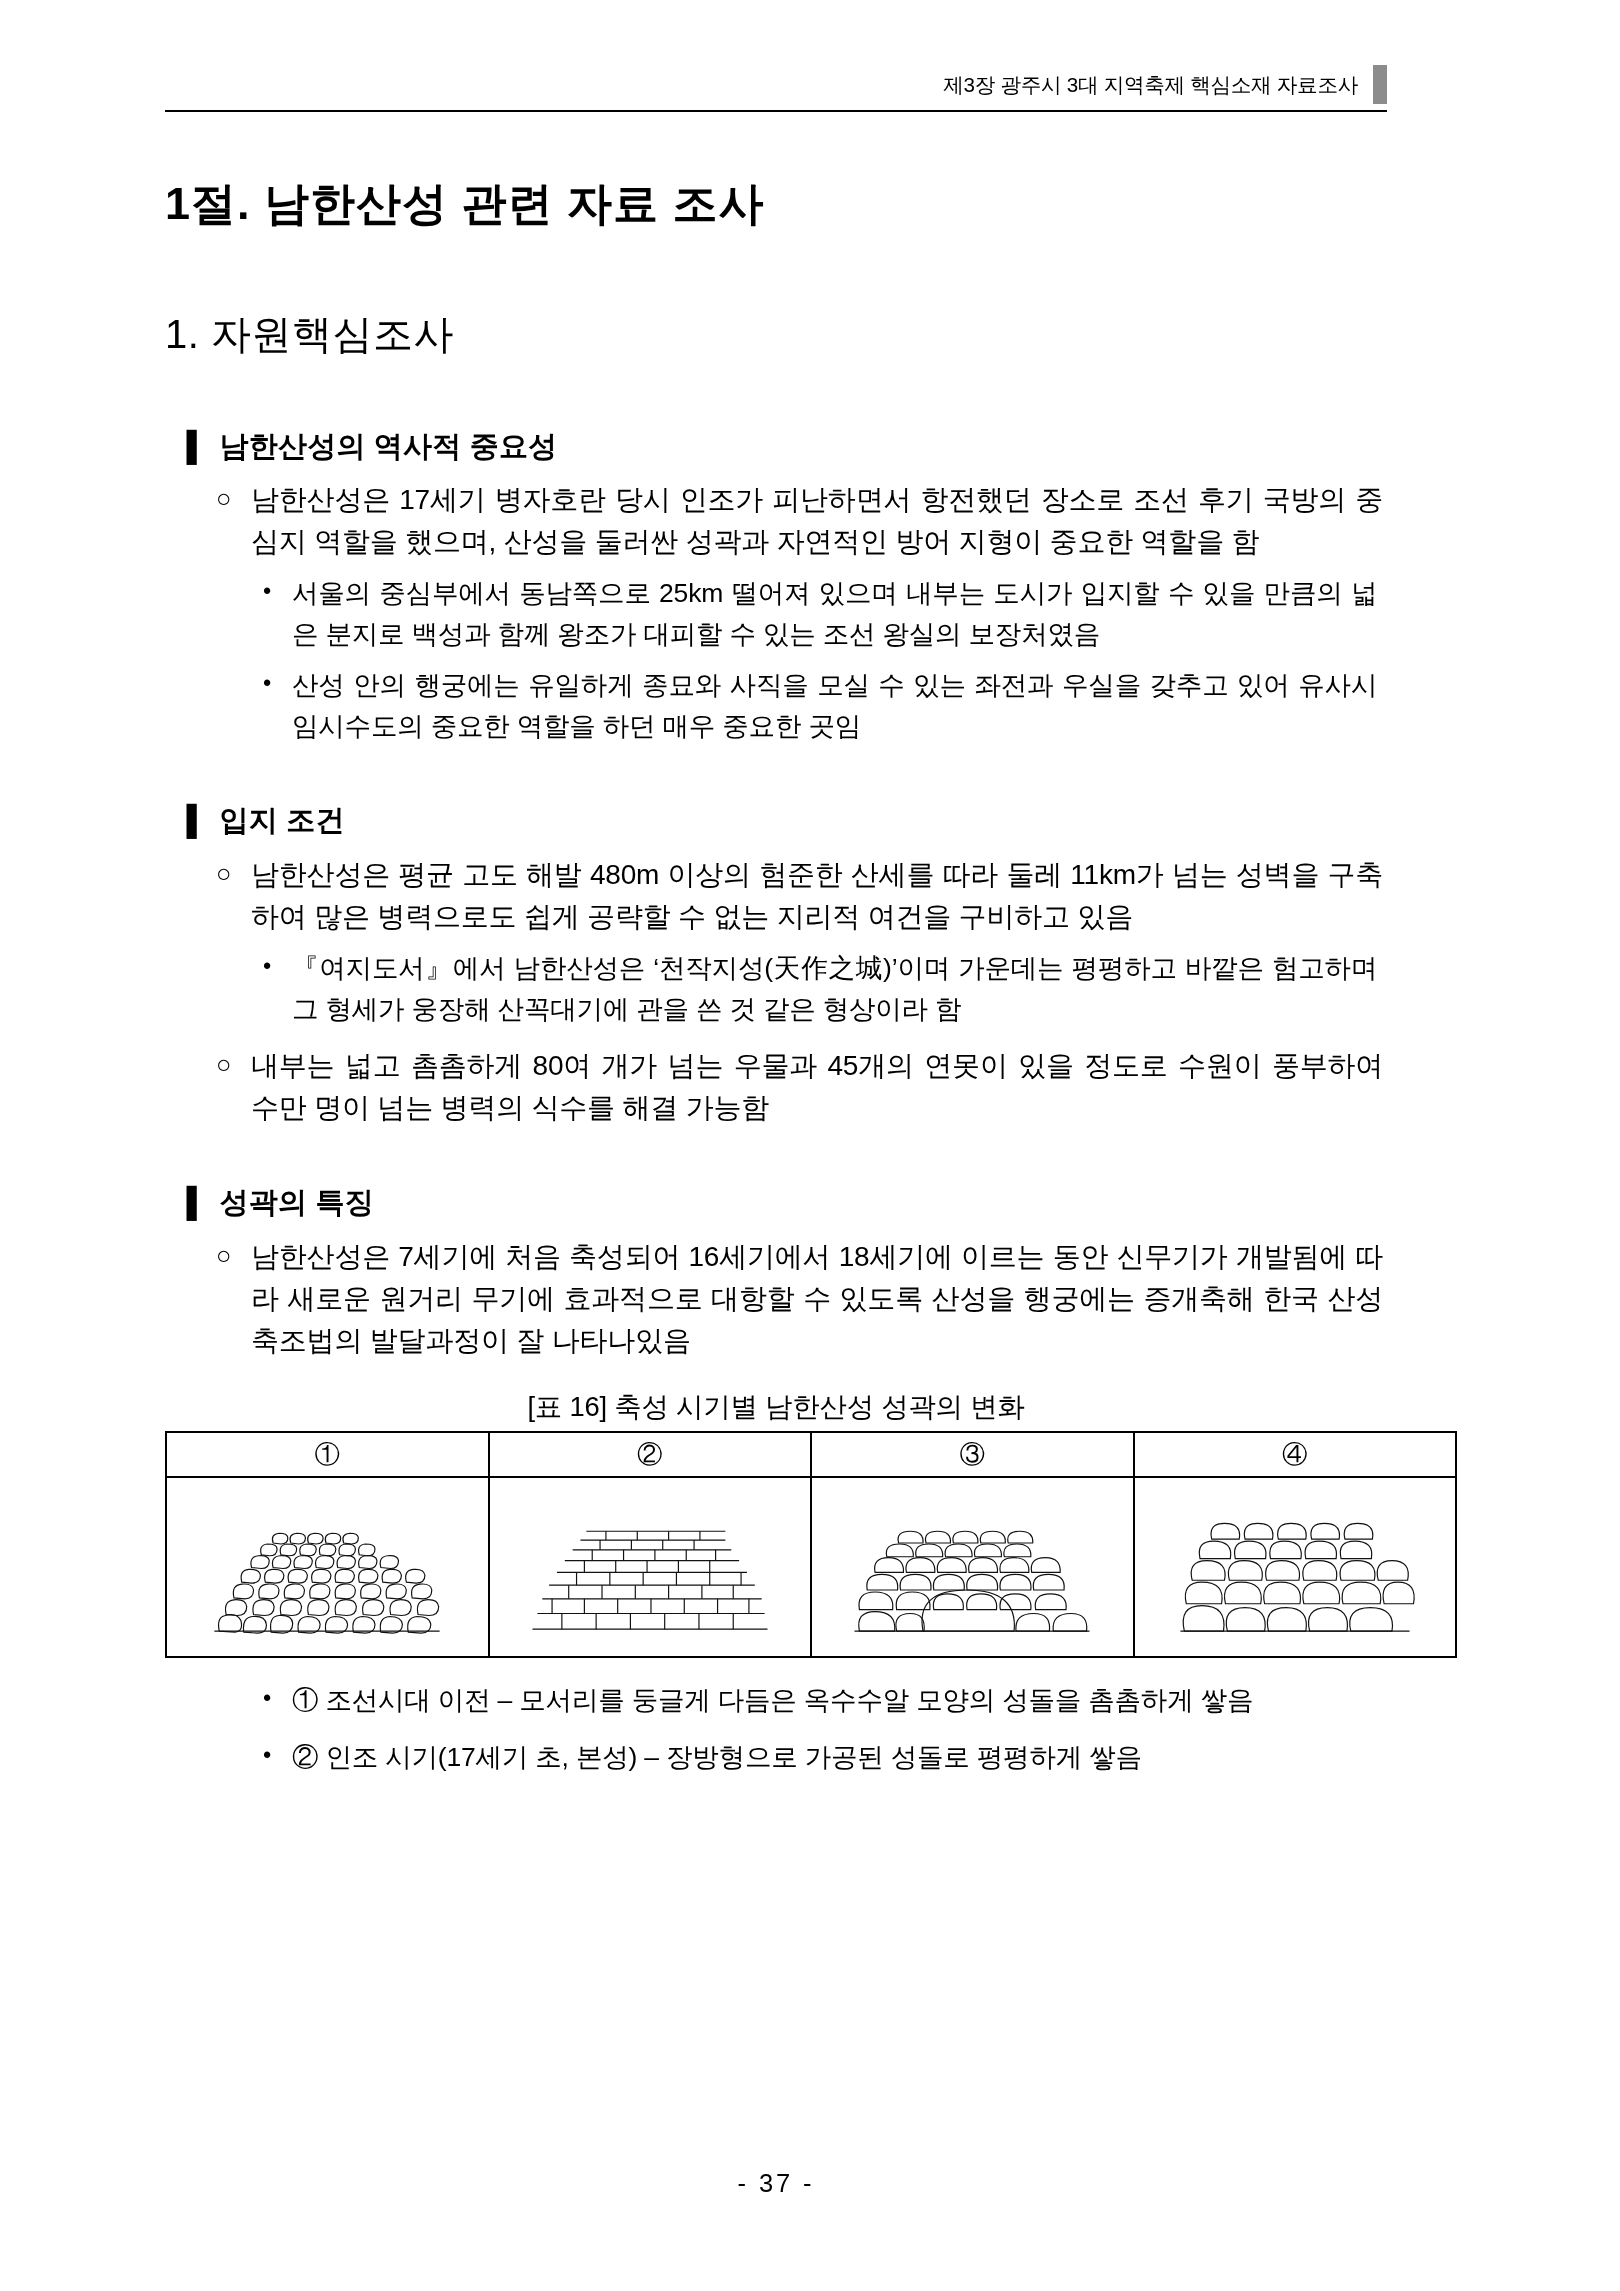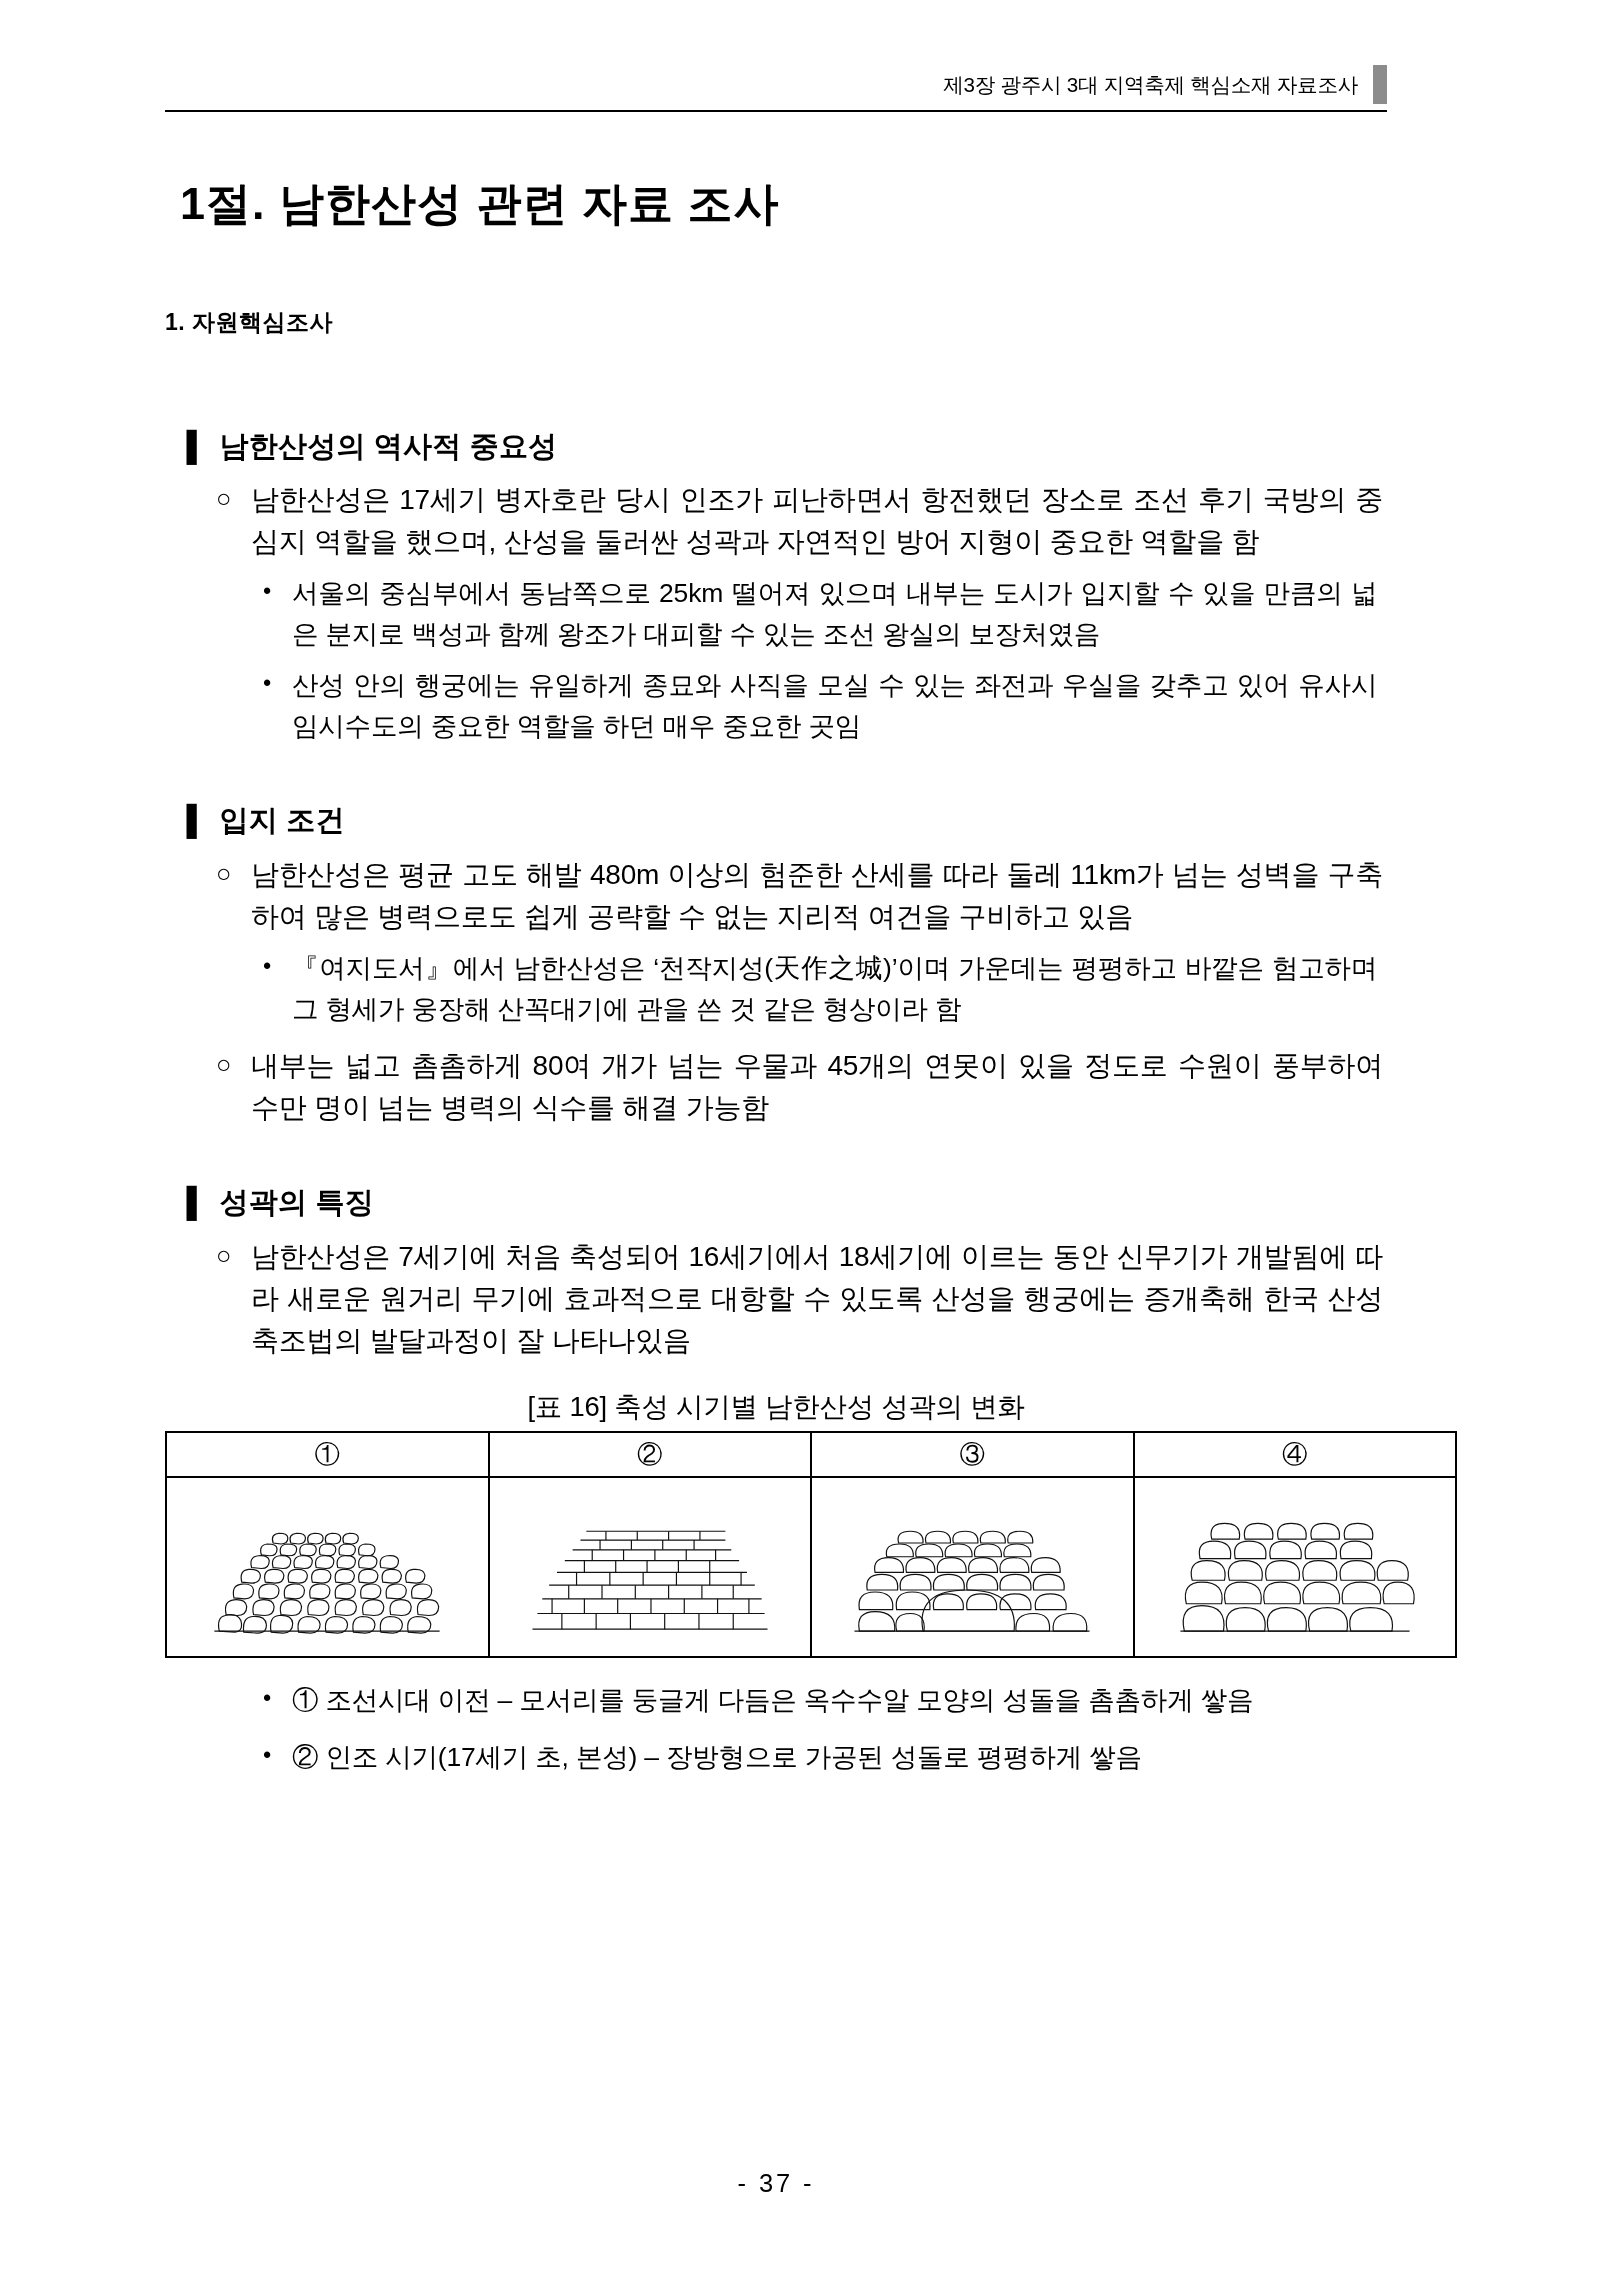--- a/index.html
+++ b/index.html
@@ -53,31 +53,31 @@
     left: 0;
     right: 0;
     top: 39px;
     border-top: 2px solid #000;
   }
 
   
   .chapter-title {
     position: absolute;
     top: 174px;
-    left: 180px;
+    left: 165px;
     font-size: 45px;
     font-weight: bold;
     letter-spacing: 1px;
   }
   .section-title {
     position: absolute;
     top: 307px;
     left: 165px;
-    font-size: 23px;
-    font-weight: bold;
+    font-size: 40px;
+    font-weight: normal;
     letter-spacing: 0.5px;
   }
 
   
   .content {
     position: absolute;
     top: 402px;
     left: 165px;
     right: 165px;
   }

